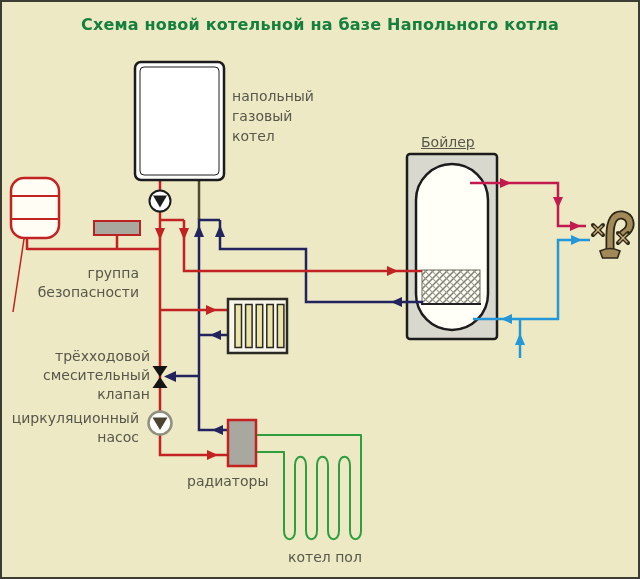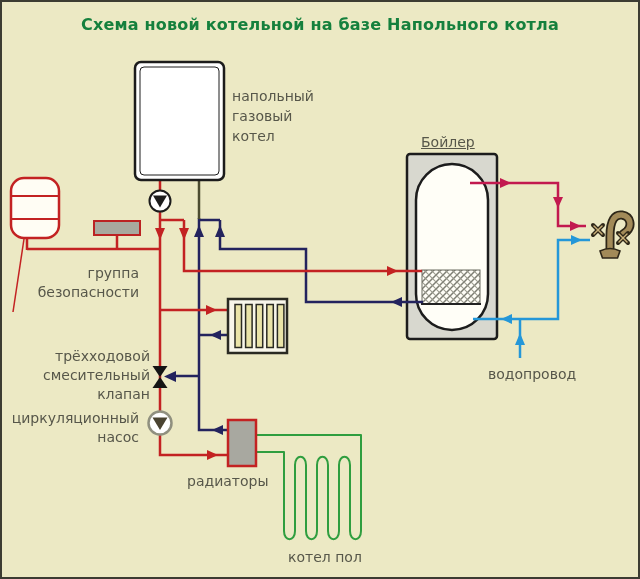--- a/index.html
+++ b/index.html
@@ -200,14 +200,13 @@
   <div class="lbl lbl-dhw-tank">Бойлер</div>
   <div class="lbl ra lbl-safety">группа
 безопасности</div>
   <div class="lbl ra lbl-valve">трёхходовой
 смесительный
 клапан</div>
   <div class="lbl ra lbl-pump">циркуляционный
 насос</div>
   <div class="lbl lbl-collector">радиаторы</div>
   <div class="lbl lbl-warmfloor">котел пол</div>
-  <div class="lbl lbl-water">водопровод</div>
 </div>
 
 </body></html>

